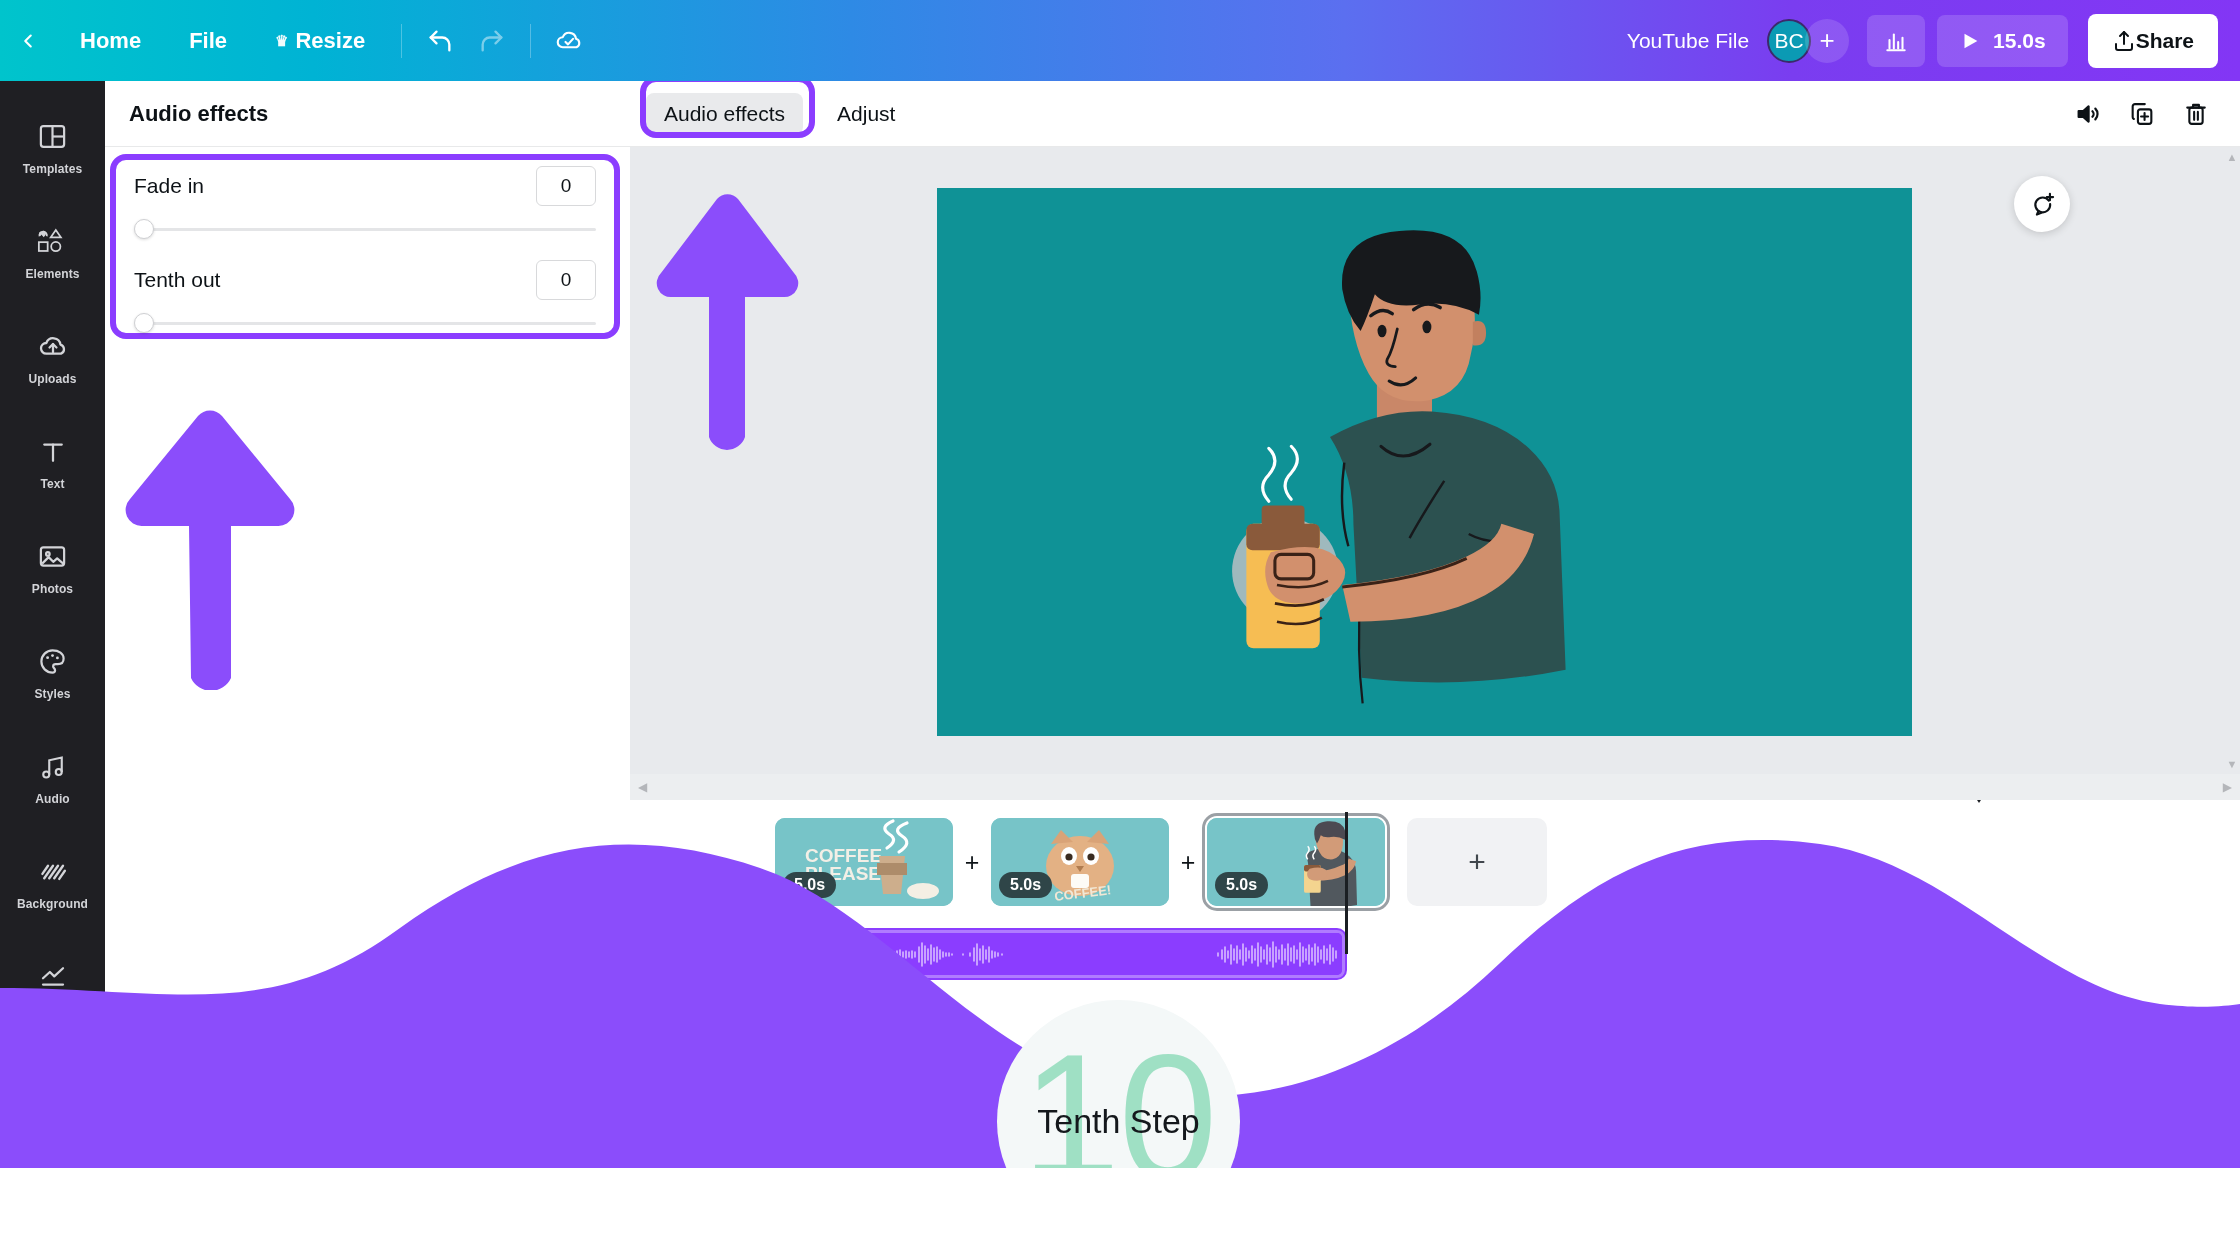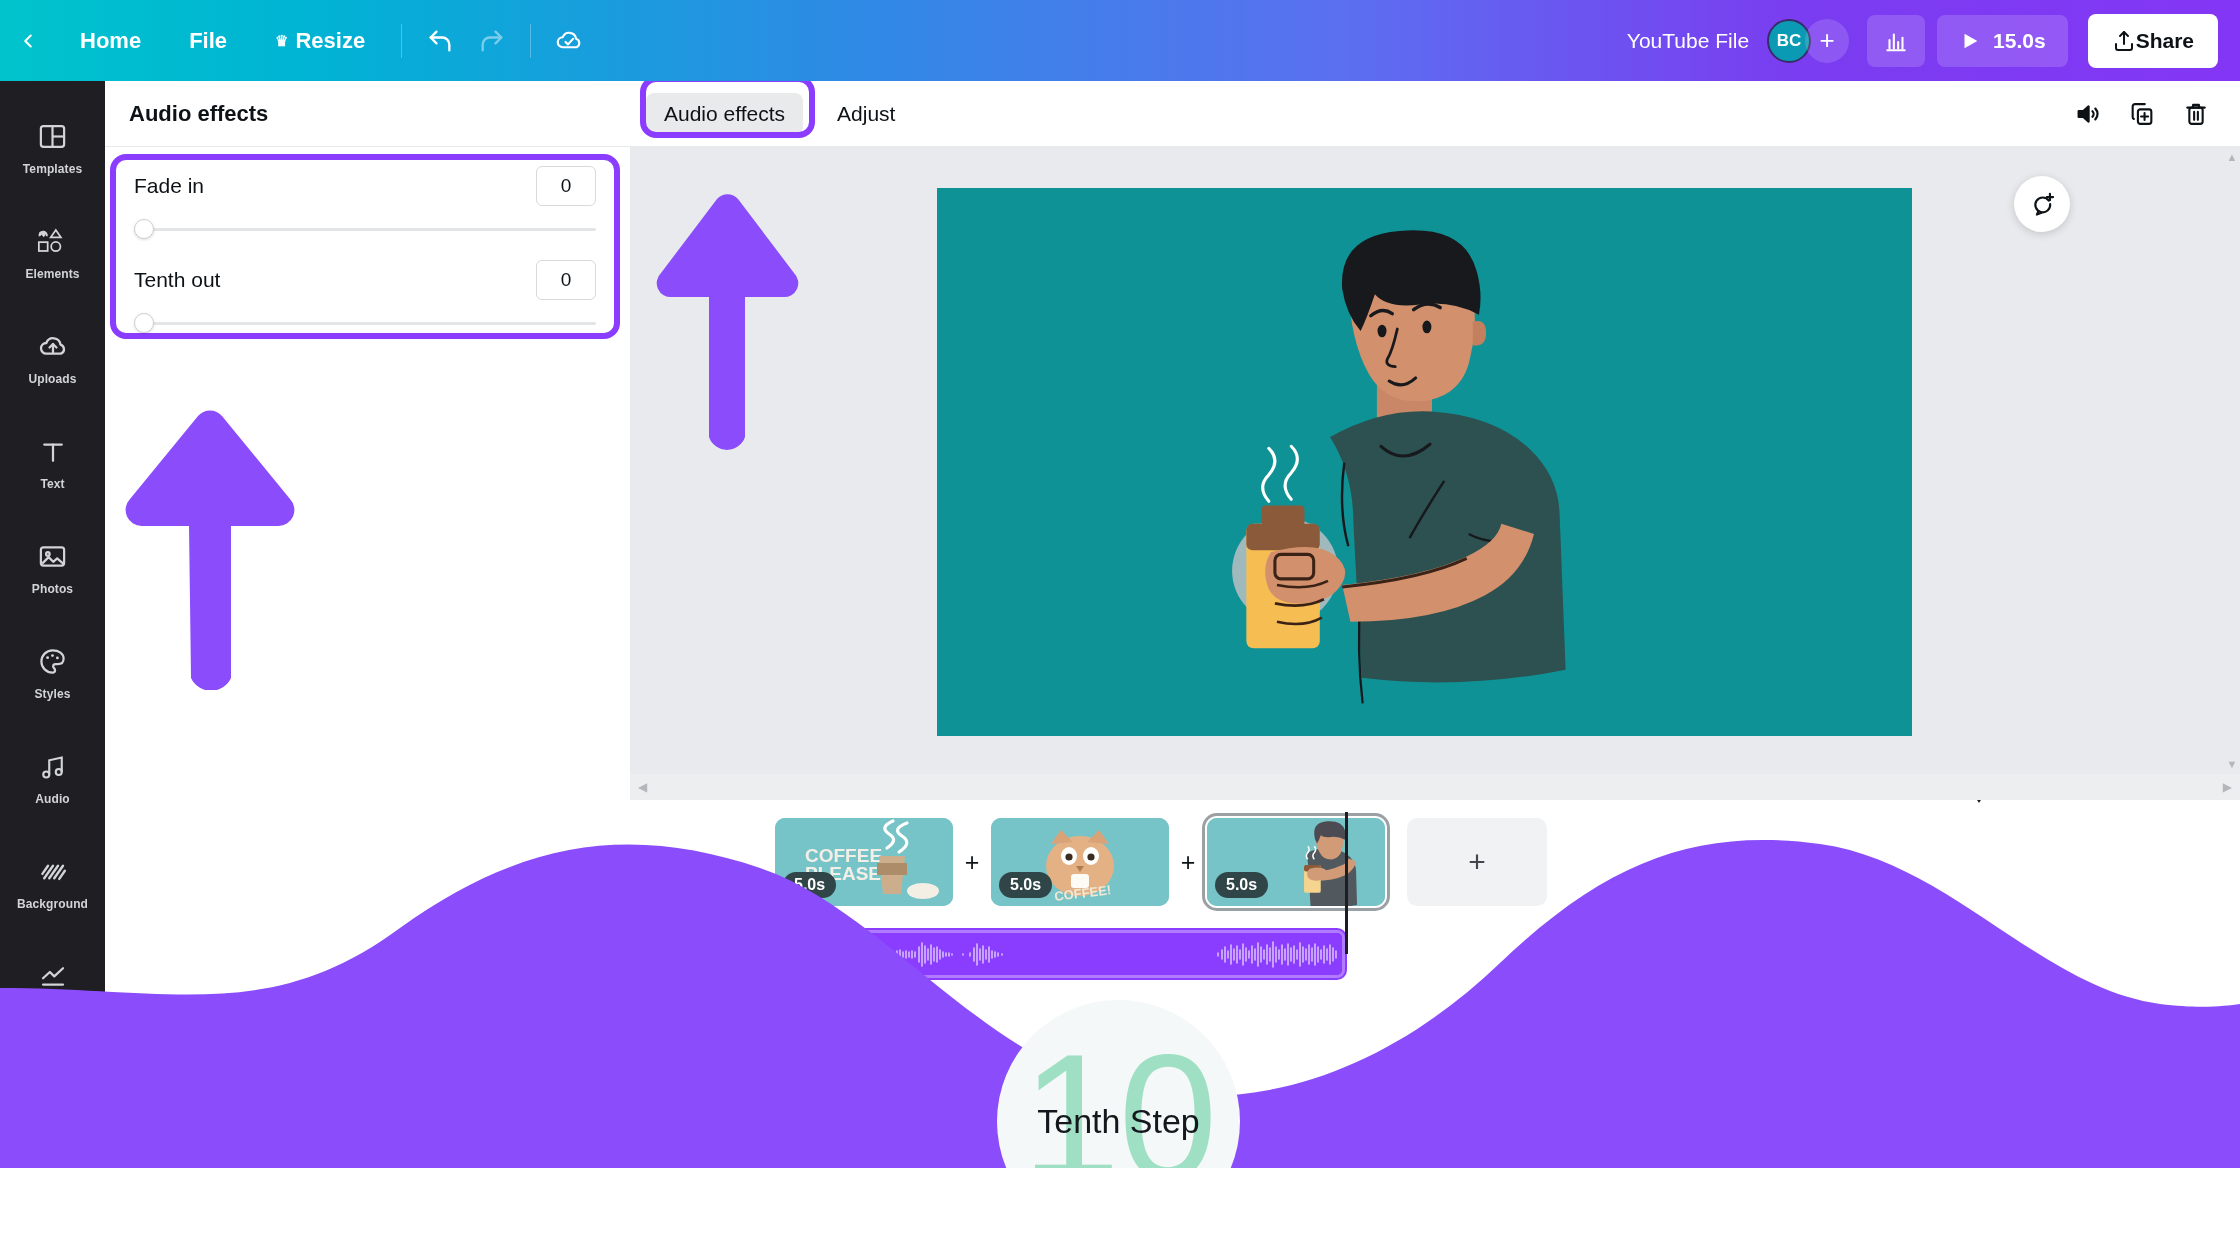--- a/index.html
+++ b/index.html
@@ -24,21 +24,21 @@
     height: 100%; display: flex; align-items: center; cursor: pointer; white-space: nowrap; }
   .tb-crown { font-size: 15px; margin-right: 7px; opacity: .95; }
   .tb-div { width: 1px; height: 34px; background: rgba(255,255,255,.28); margin: 0 12px; }
   .tb-ico { width: 52px; height: 52px; display: flex; align-items: center; justify-content: center;
     color: #fff; cursor: pointer; }
   .tb-ico svg { display:block; }
   .tb-ico.dim { opacity: .45; }
   .tb-spacer { flex: 1; }
   .tb-title { color: #fff; font-size: 21px; font-weight: 500; margin-right: 18px; white-space: nowrap; }
   .avatar { width: 44px; height: 44px; border-radius: 50%; background: #0b9ab4;
-    border: 2px solid #3b2a6b; color: #fff; font-size: 17px; font-weight: 700;
+    border: 2px solid #3b2a6b; color: #fff; font-size: 21px; font-weight: 400;
     display: flex; align-items: center; justify-content: center; cursor: pointer; }
   .addbtn { width: 44px; height: 44px; border-radius: 50%; background: rgba(255,255,255,.14);
     color: #fff; font-size: 26px; display: flex; align-items: center; justify-content: center;
     margin-left: -6px; cursor: pointer; }
   .tb-btn { height: 52px; border-radius: 8px; background: rgba(255,255,255,.16);
     display: flex; align-items: center; justify-content: center; color: #fff; cursor: pointer; }
   .tb-btn.chart { width: 58px; margin-left: 18px; }
   .tb-btn.play { padding: 0 22px; margin-left: 12px; gap: 12px; font-size: 21px; font-weight: 700; }
   .share-btn { height: 54px; background: #fff; color: #0d1216; border-radius: 8px;
     display: flex; align-items: center; padding: 0 24px; margin-left: 20px;

